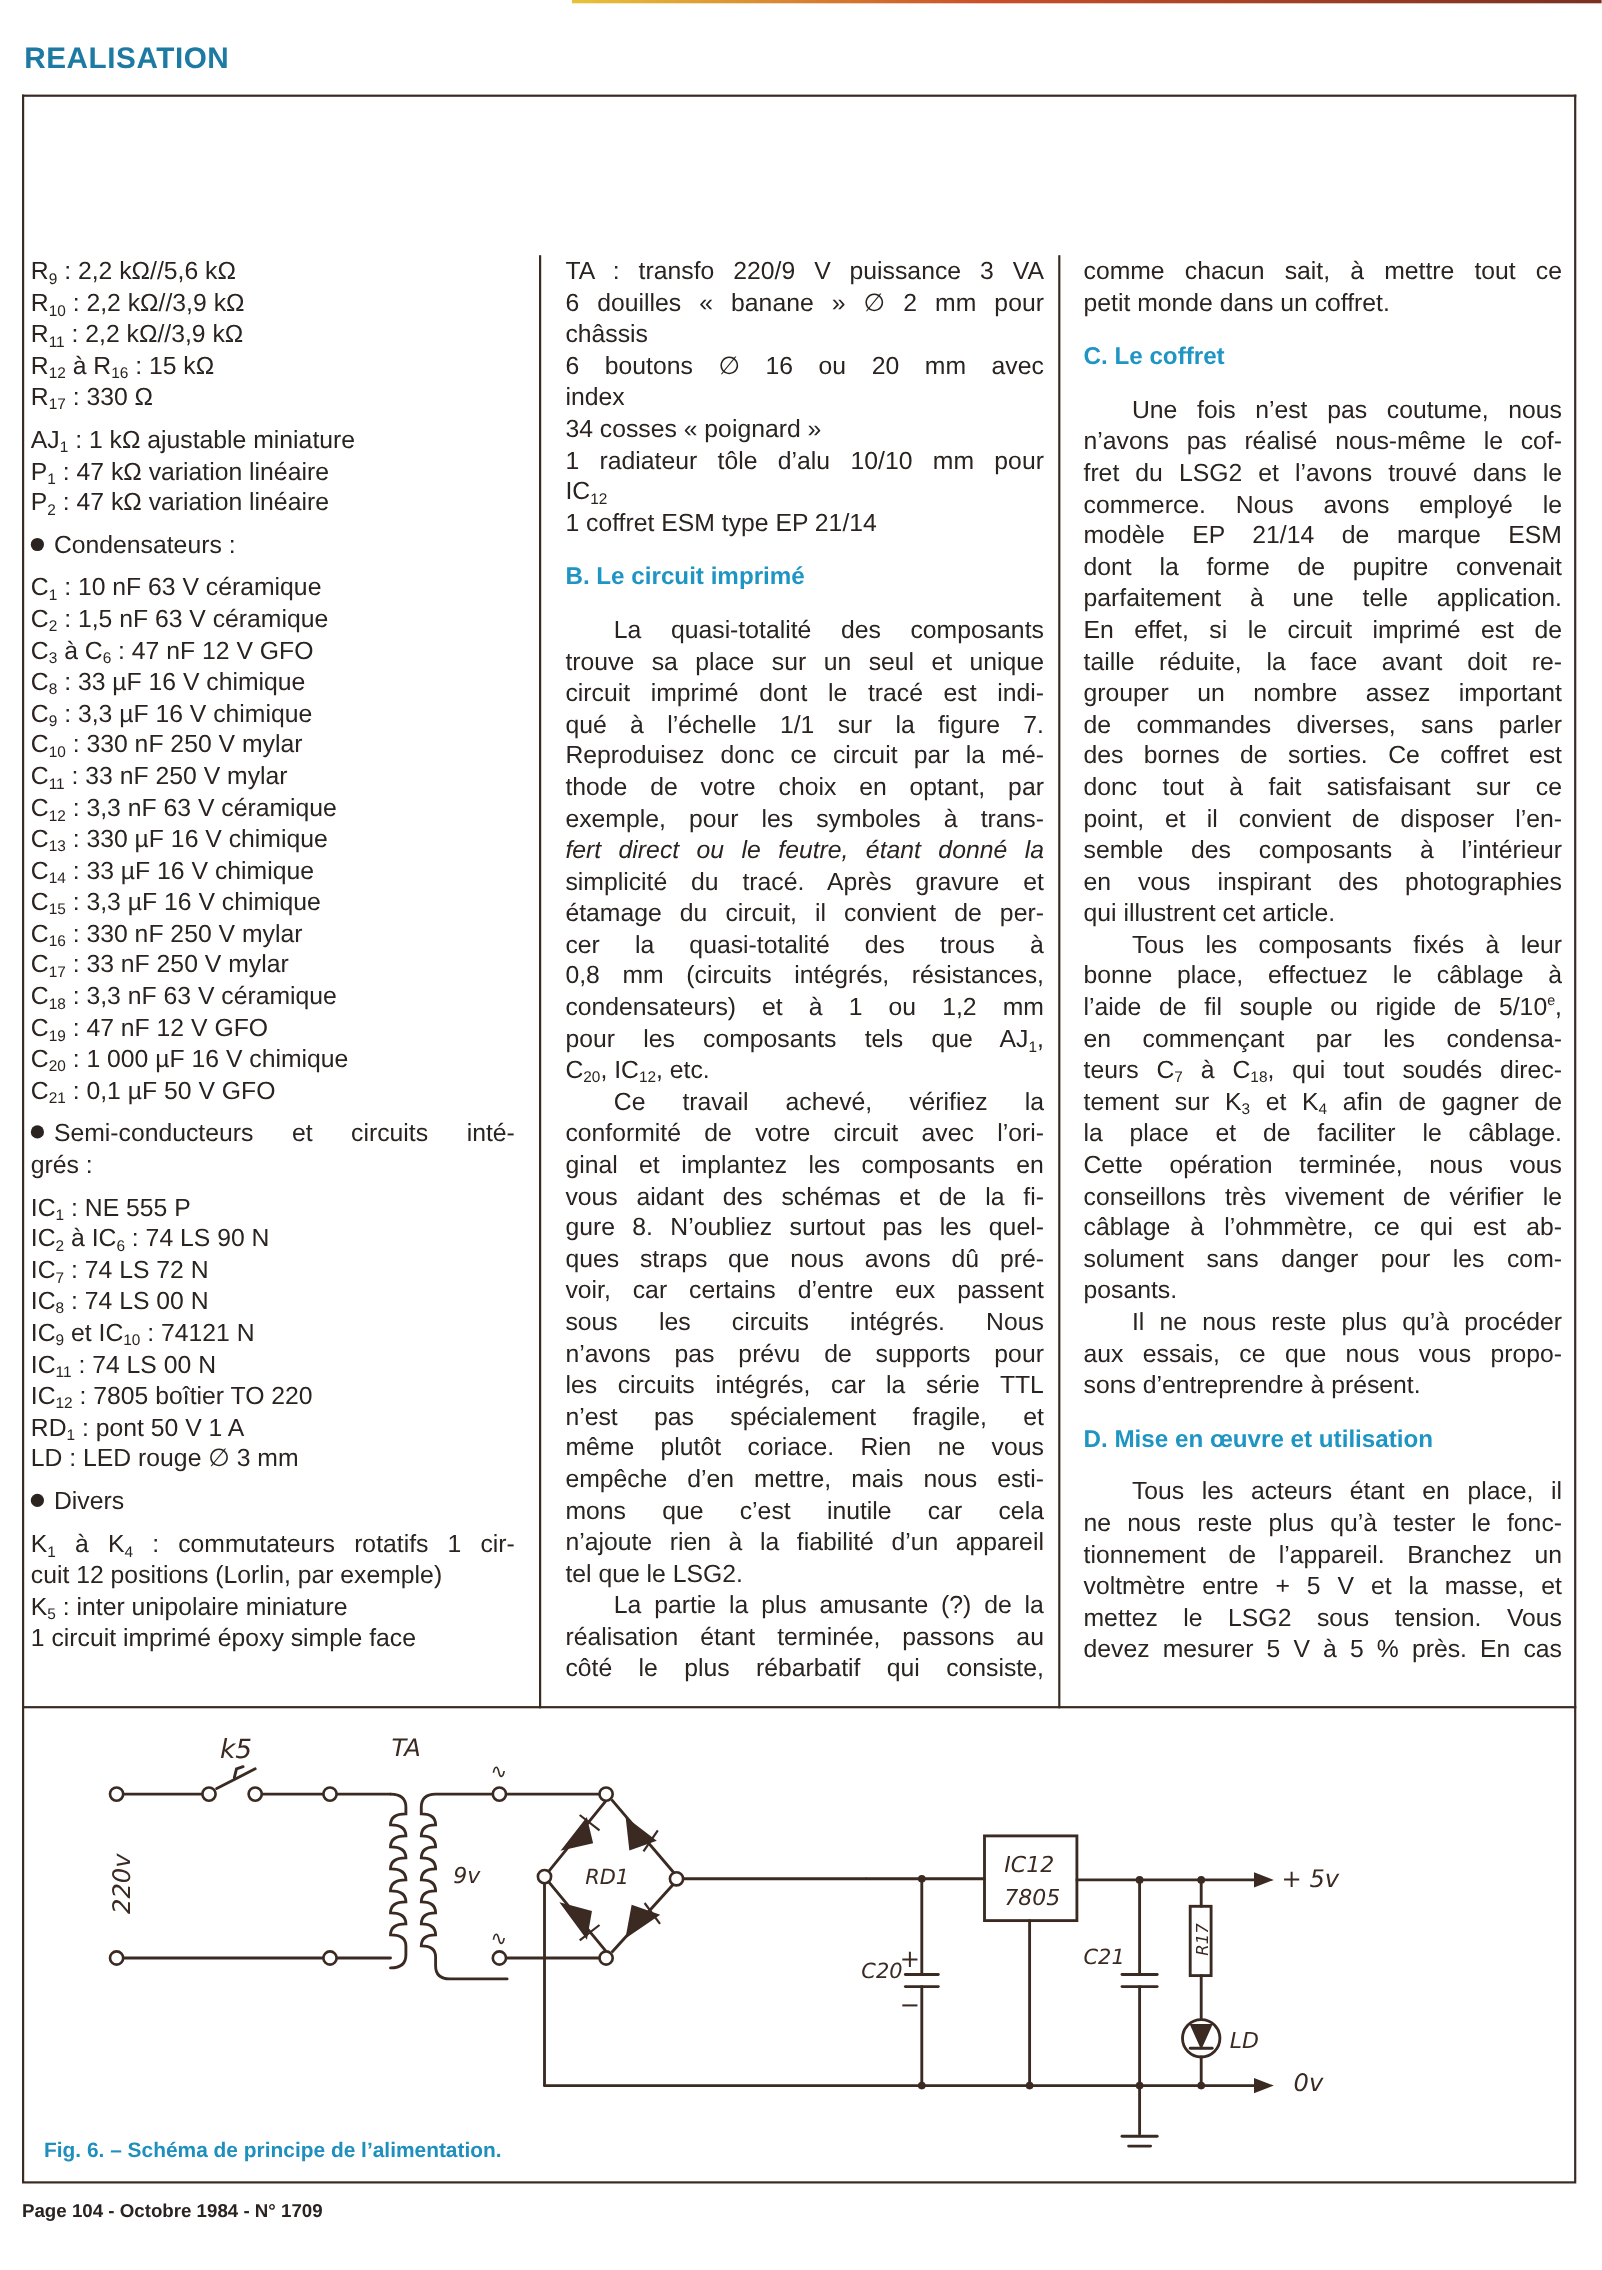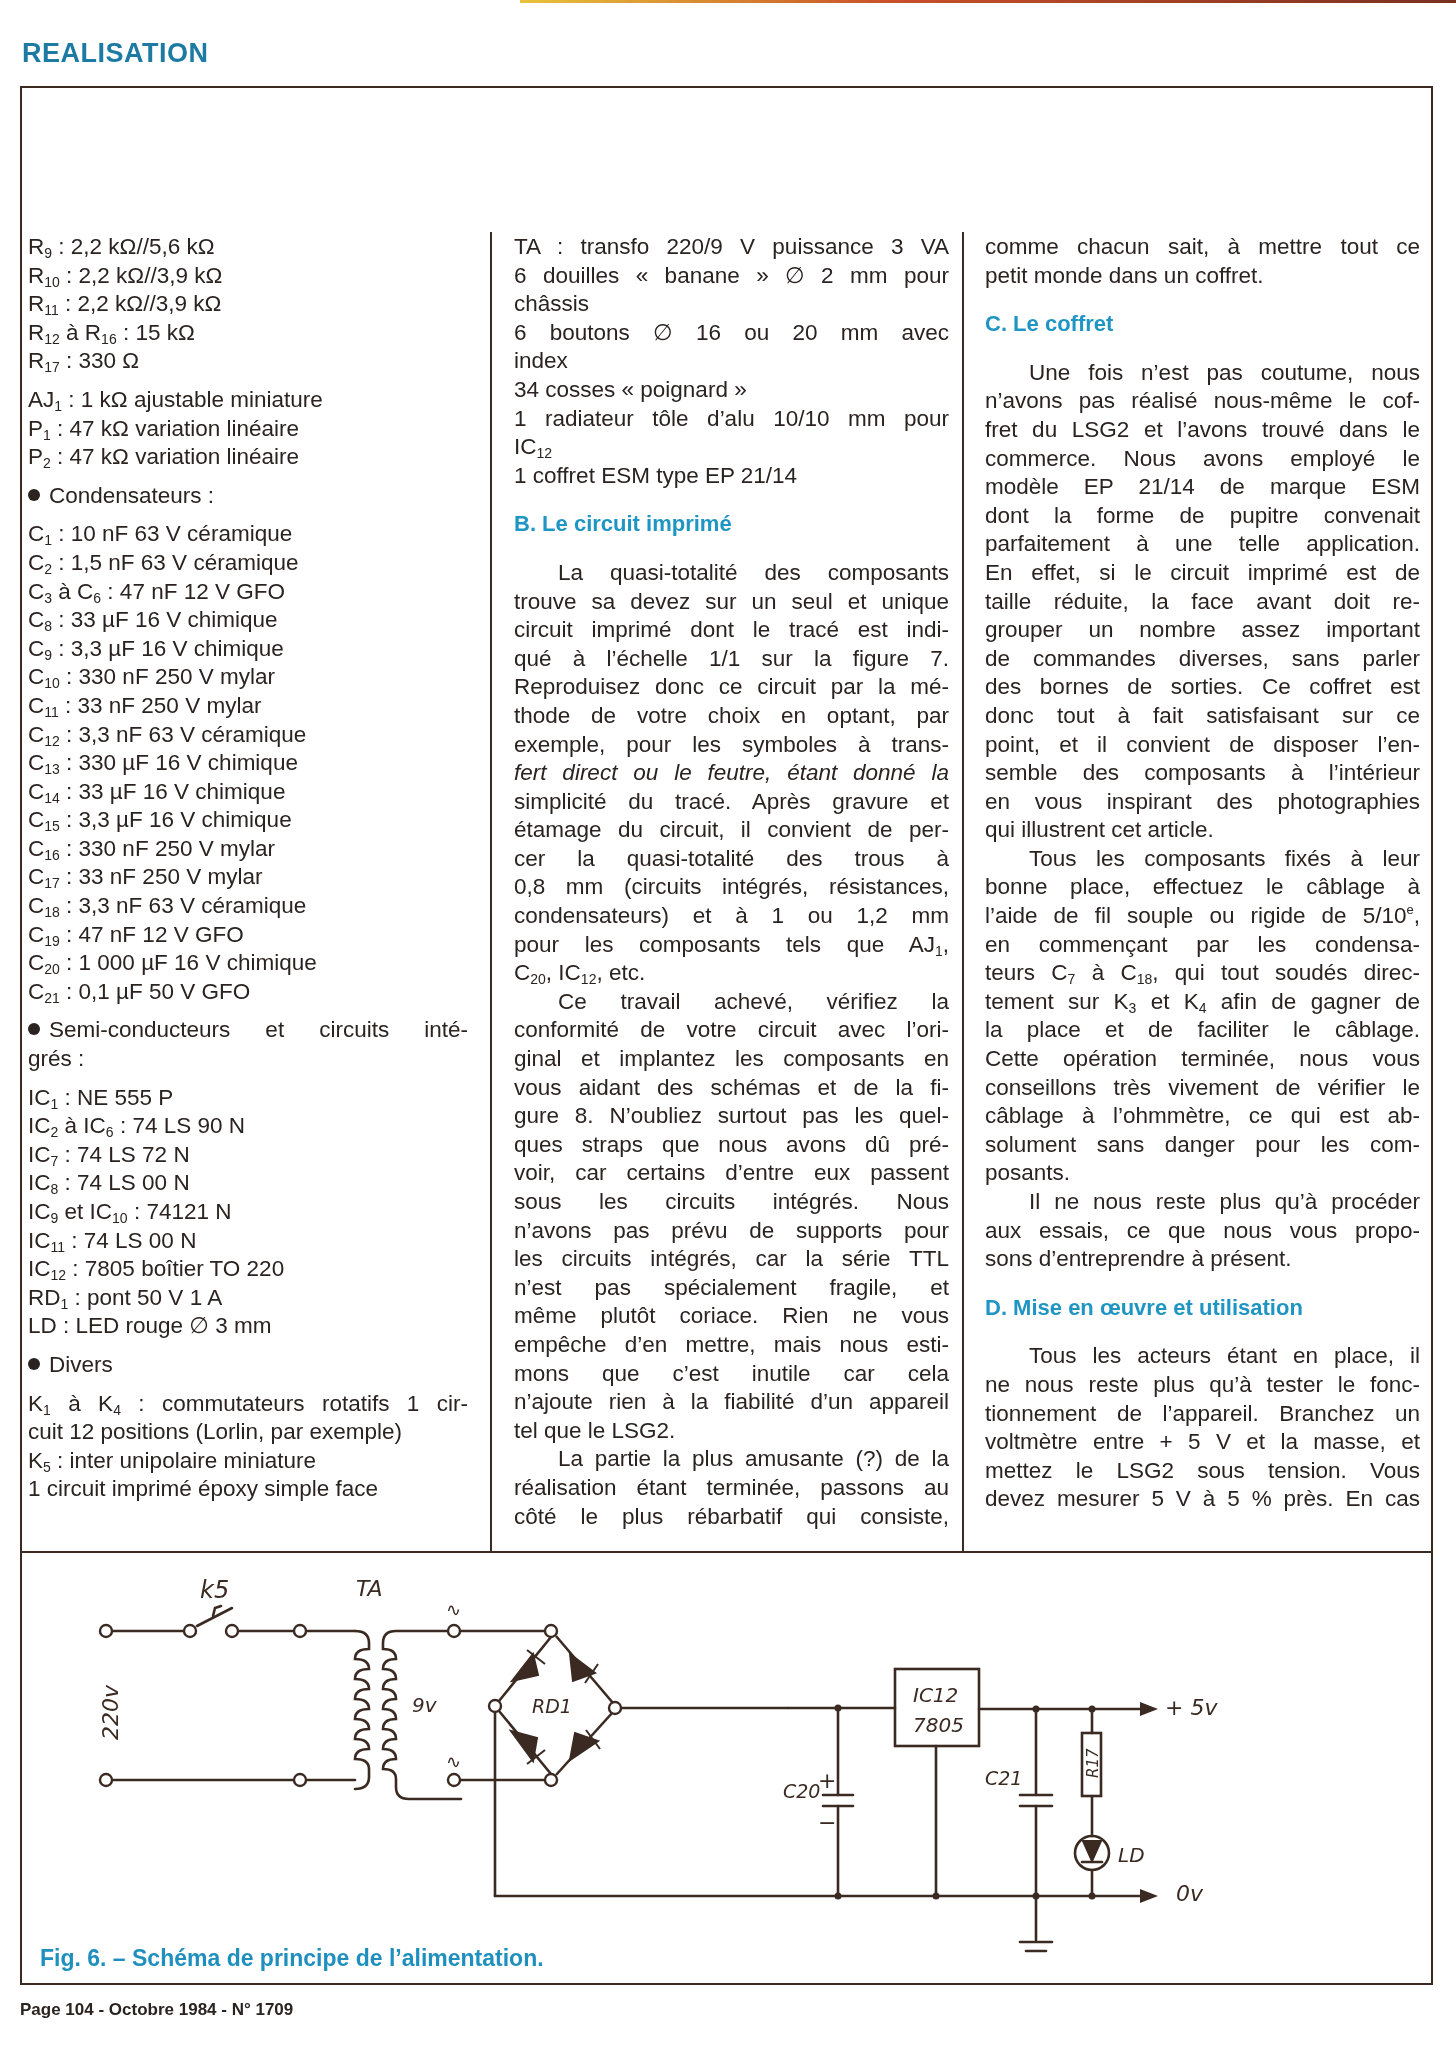--- a/index.html
+++ b/index.html
@@ -20,21 +20,21 @@
   .justify{text-align:justify;text-align-last:justify;}
   .indent{text-indent:44px;}
   .gap{height:10px;}
   .gap-lg{height:20px;}
   .bullet-head{white-space:nowrap;}
   .bullet-dot{display:inline-block;width:12px;height:12px;border-radius:50%;background:#2a2320;
        margin-right:9px;vertical-align:2px;}
   .subhead{color:#1f95c4;font-weight:bold;font-size:22px;margin:0;line-height:28.6px;}
   sub{font-size:14px;vertical-align:-4px;line-height:0;}
   sup{font-size:13px;vertical-align:9px;line-height:0;}
-  .caption{position:absolute;left:40px;top:1945px;font-size:23px;font-weight:bold;color:#1f8fbd;}
+  .caption{position:absolute;left:40px;top:1945px;font-size:19px;font-weight:bold;color:#1f8fbd;}
   .footer{position:absolute;left:20px;top:2000px;font-size:17px;font-weight:bold;color:#2a2320;}
   svg text{font-family:"DejaVu Sans", sans-serif;font-style:italic;fill:#3a2a22;}
 </style>
 </head>
 <body>
 
 <div class="topstripe"></div>
 <div class="section-header">REALISATION</div>
 
 <div class="frame"></div>
@@ -114,21 +114,21 @@
       <p class="line justify" style="white-space: normal;"><span>1 radiateur tôle d’alu 10/10 mm pour</span></p>
       <p class="line"><span>IC</span><sub>12</sub></p>
       <p class="line"><span>1 coffret ESM type EP 21/14</span></p>
     </div>
   <div class="gap-lg"></div>
   <p class="subhead">B. Le circuit imprimé</p>
   <div class="gap-lg"></div>
   <div>
       <div>
         <p class="line justify indent" style="white-space: normal;"><span>La quasi-totalité des composants</span></p>
-        <p class="line justify" style="white-space: normal;"><span>trouve sa devez sur un seul et unique</span></p>
+        <p class="line justify" style="white-space: normal;"><span>trouve sa place sur un seul et unique</span></p>
         <p class="line justify" style="white-space: normal;"><span>circuit imprimé dont le tracé est indi-</span></p>
         <p class="line justify" style="white-space: normal;"><span>qué à l’échelle 1/1 sur la figure 7.</span></p>
         <p class="line justify" style="white-space: normal;"><span>Reproduisez donc ce circuit par la mé-</span></p>
         <p class="line justify" style="white-space: normal;"><span>thode de votre choix en optant, par</span></p>
         <p class="line justify" style="white-space: normal;"><span>exemple, pour les symboles à trans-</span></p>
         <p class="line justify" style="white-space: normal; font-style: italic;"><span>fert direct ou le feutre, étant donné la</span></p>
         <p class="line justify" style="white-space: normal;"><span>simplicité du tracé. Après gravure et</span></p>
         <p class="line justify" style="white-space: normal;"><span>étamage du circuit, il convient de per-</span></p>
         <p class="line justify" style="white-space: normal;"><span>cer la quasi-totalité des trous à</span></p>
         <p class="line justify" style="white-space: normal;"><span>0,8 mm (circuits intégrés, résistances,</span></p>

